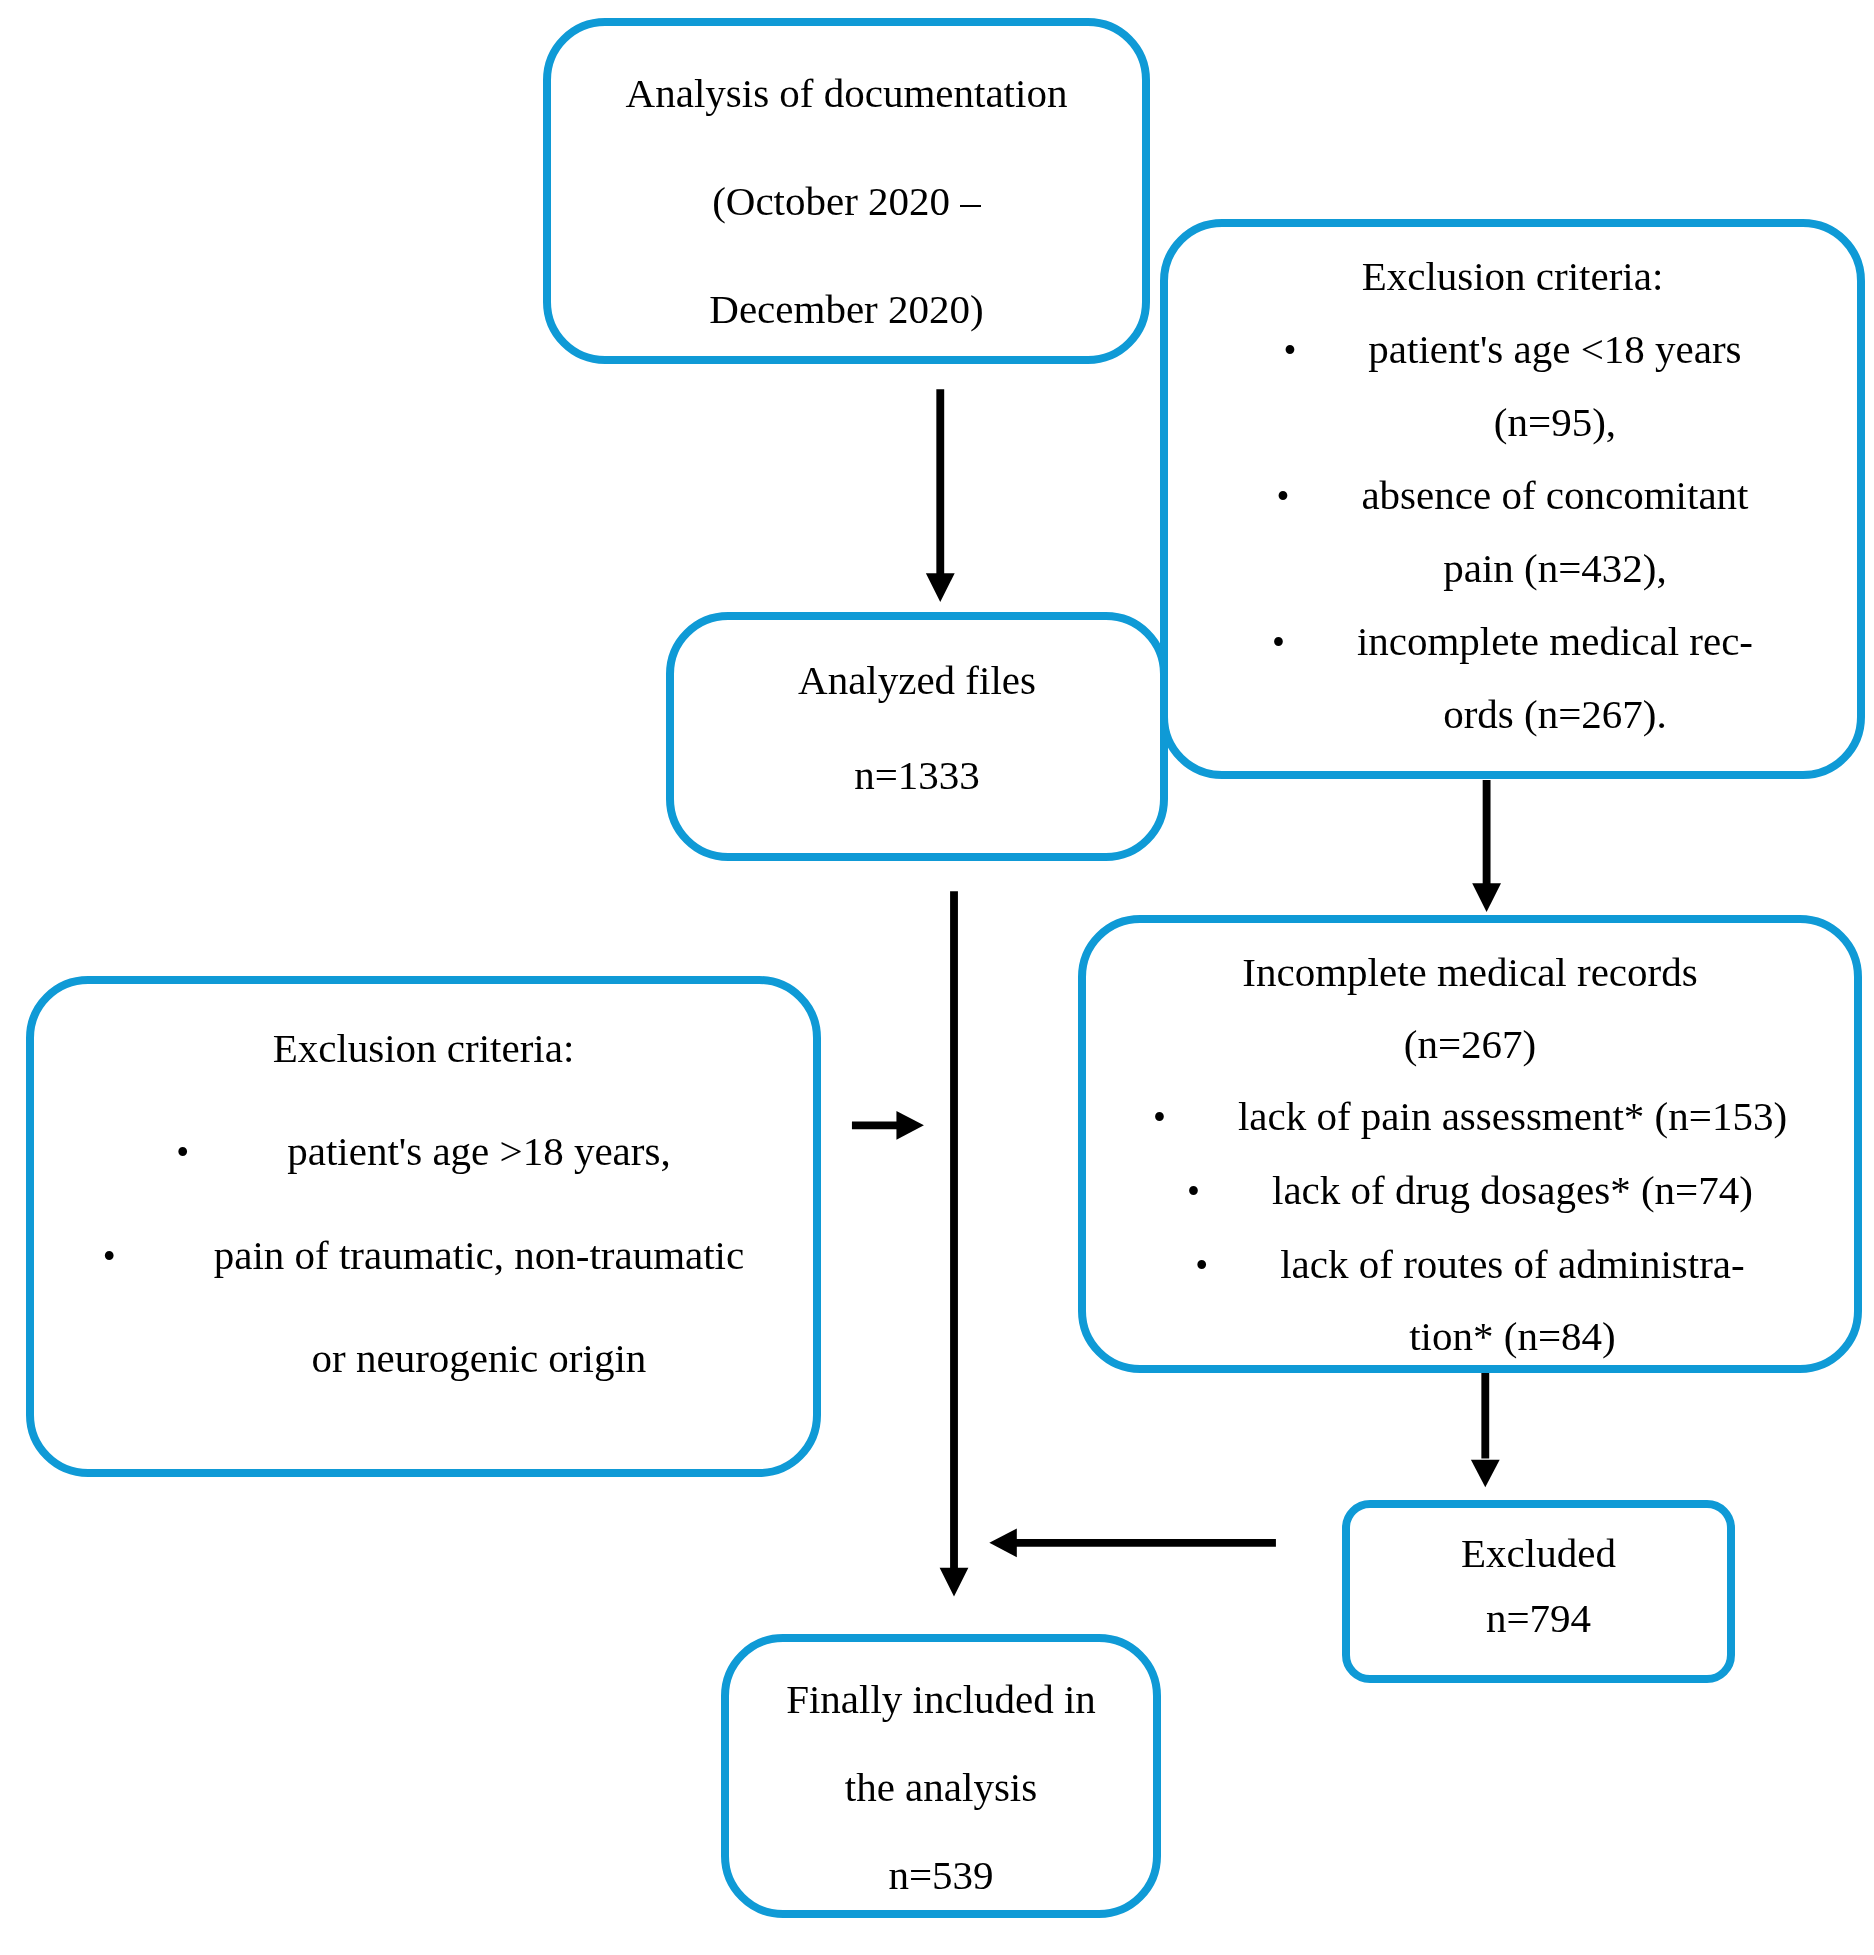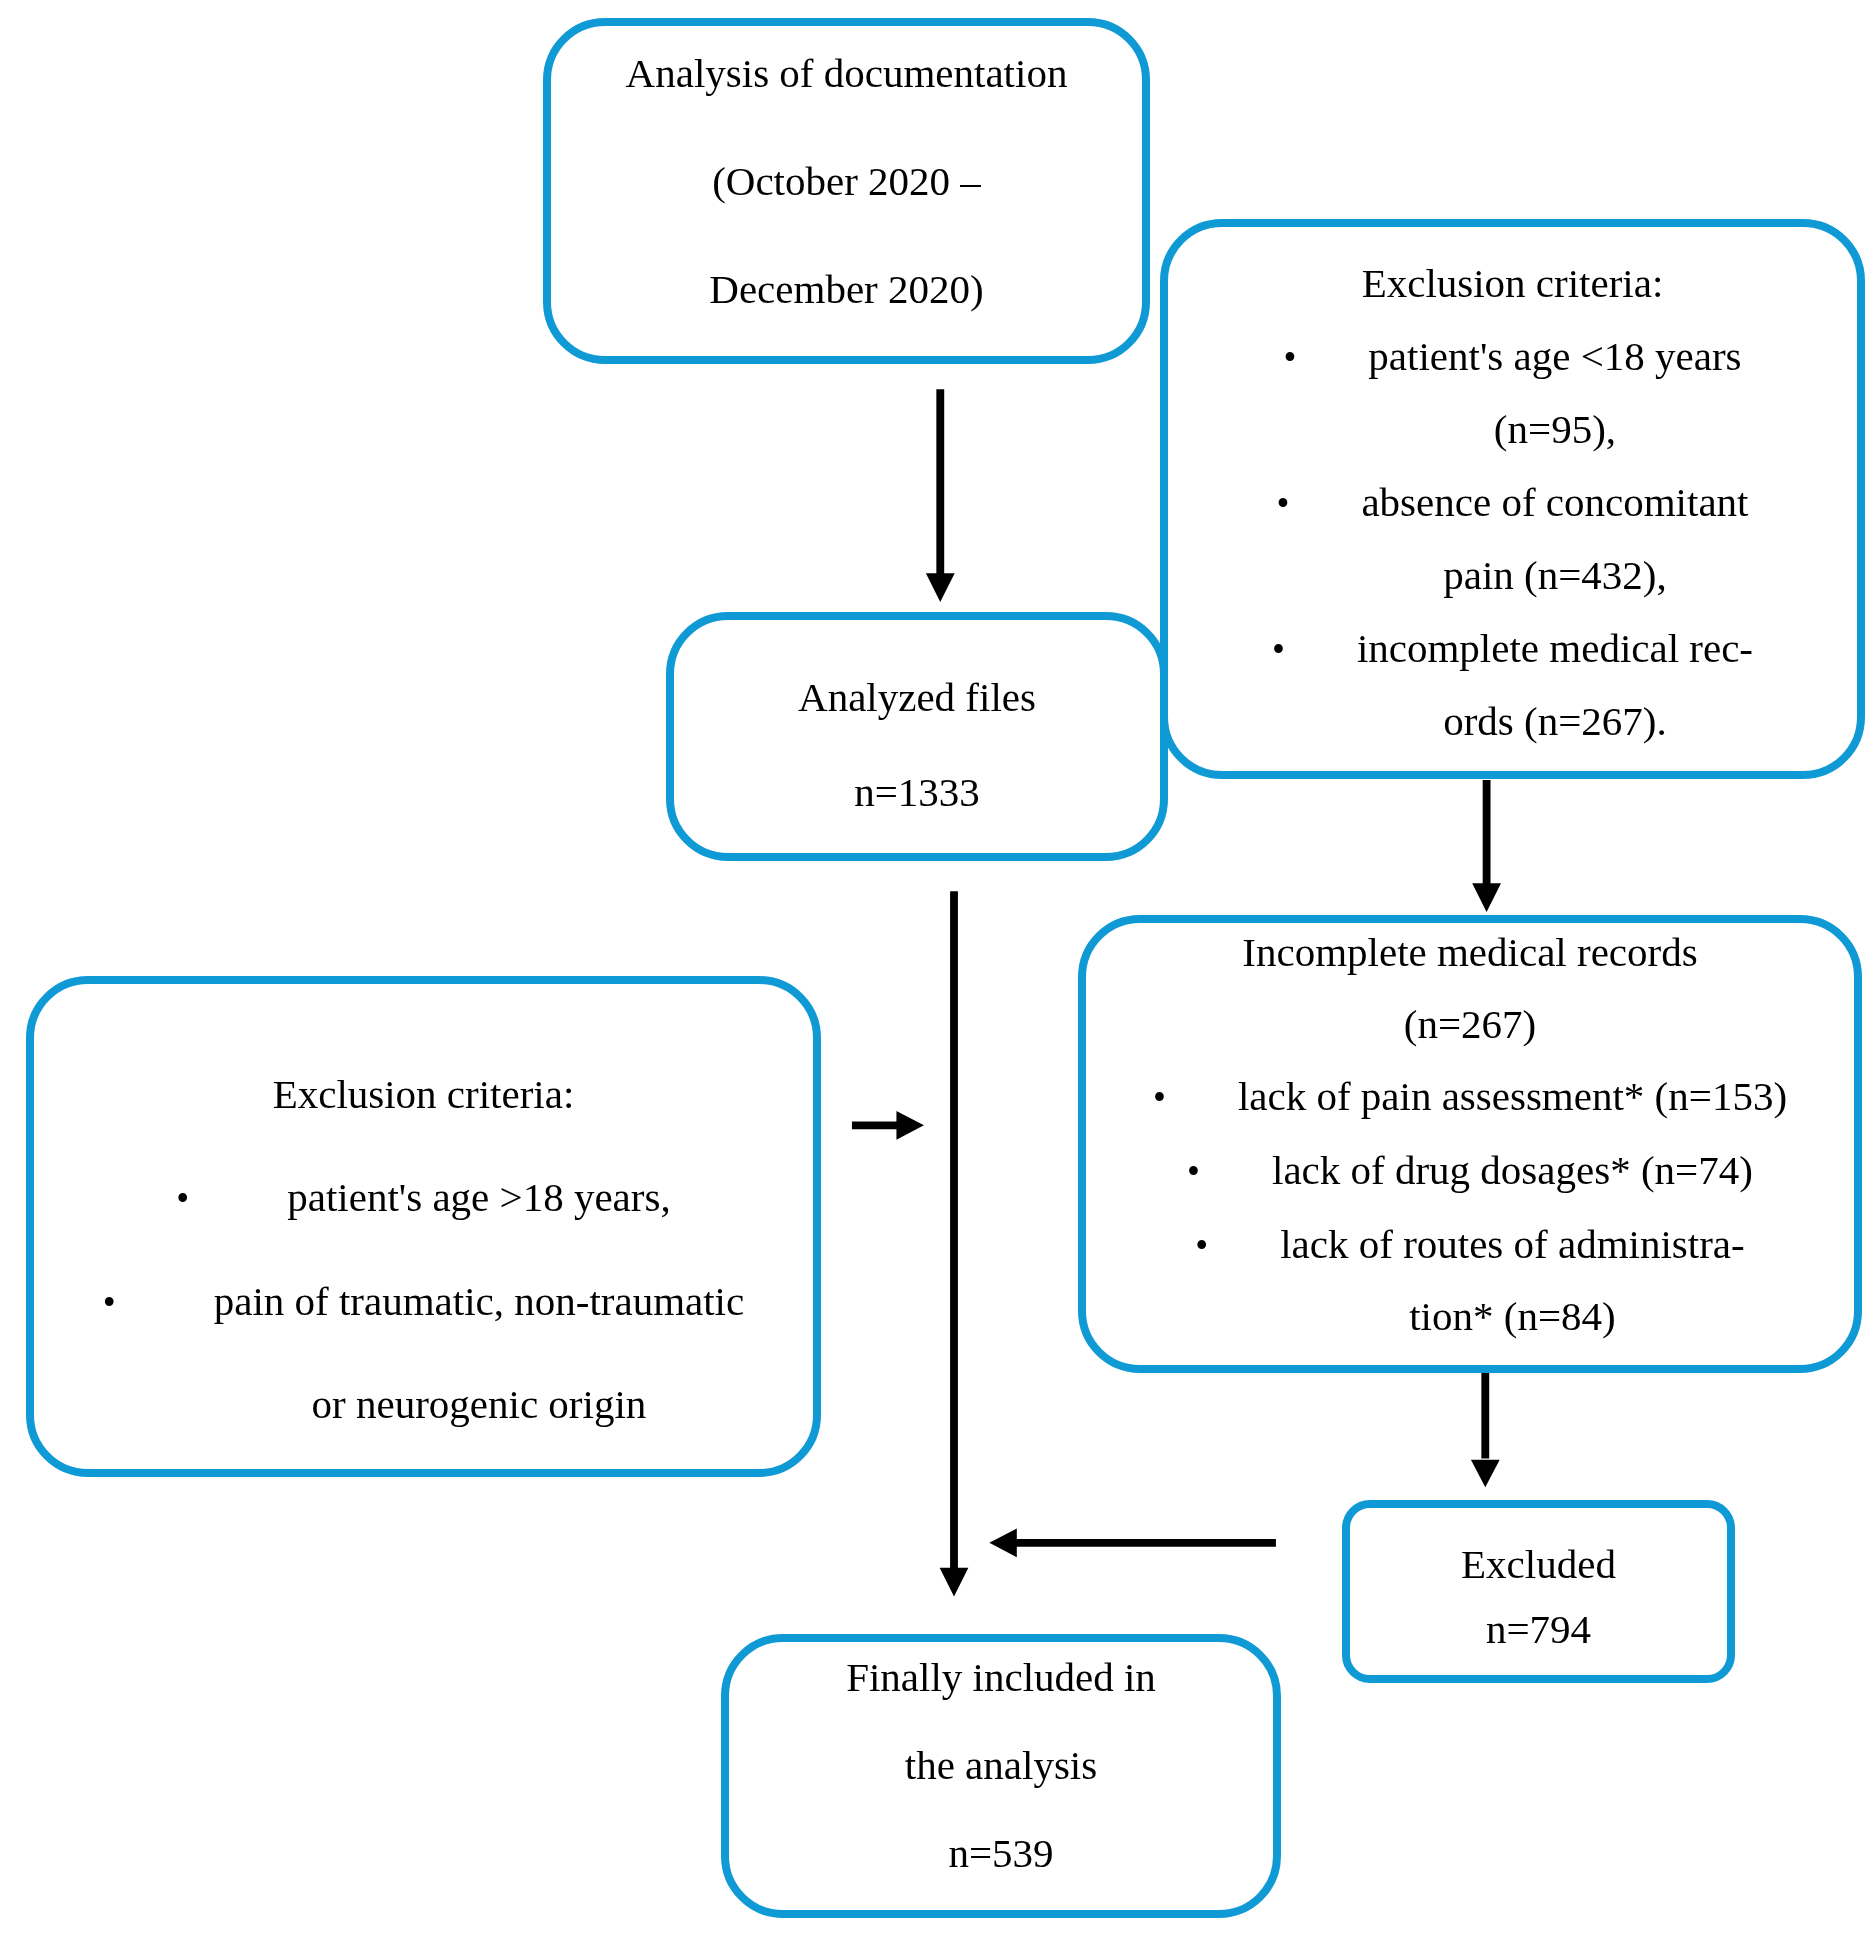--- a/index.html
+++ b/index.html
@@ -36,21 +36,21 @@
     fill: var(--arrow);
   }
   .box {
     position: absolute;
     box-sizing: border-box;
     border: 8.5px solid var(--accent);
     border-radius: 62px;
     background: var(--bg);
     display: flex;
     flex-direction: column;
-    justify-content: flex-end;
+    justify-content: flex-start;
     align-items: center;
     text-align: center;
     font-size: 41px;
     padding: 13px 19.6px;
   }
   .line { white-space: pre; }
   .bullet-row {
     display: flex;
     align-items: baseline;
     justify-content: center;
@@ -60,21 +60,21 @@
     font-size: 0.9em;
   }
   .bullet-text { text-align: center; }
 
   .box-analysis   { left:  543px; top:   17.7px; width:  607px; height: 346px; line-height: 108px; }
   .box-exclusion  { left: 1160px; top:  198px; width: 705px; height: 560px; line-height: 73px; margin-top: 21px; }
   .box-analyzed   { left: 666px; top:  612px; width:  502px; height: 249px; line-height: 95px; font-family: Liberation Serif, serif; }
   .box-inclusion  { left:   26px; top: 976px; width: 795px; height: 501px; line-height: 103px; }
   .box-incomplete { left: 1078px; top: 915px; width: 784px; height: 458px; line-height: 72px; }
   .box-excluded   { left: 1312px; top: 1500px; width:  393px; height: 183px; line-height: 65px; border-radius: 28px; margin-left: 30px; }
-  .box-final      { left: 721px; top: 1634px; width:  560px; height: 284px; line-height: 88px; }
+  .box-final      { left: 721px; top: 1634px; width:  440px; height: 284px; line-height: 88px; }
 
   .box-inclusion .dot { margin-right: 98px; }
 </style>
 </head>
 <body>
 
 <div class="canvas">
 
   <svg class="arrows" viewBox="0 0 2864 2988" xmlns="http://www.w3.org/2000/svg">
     <g>

